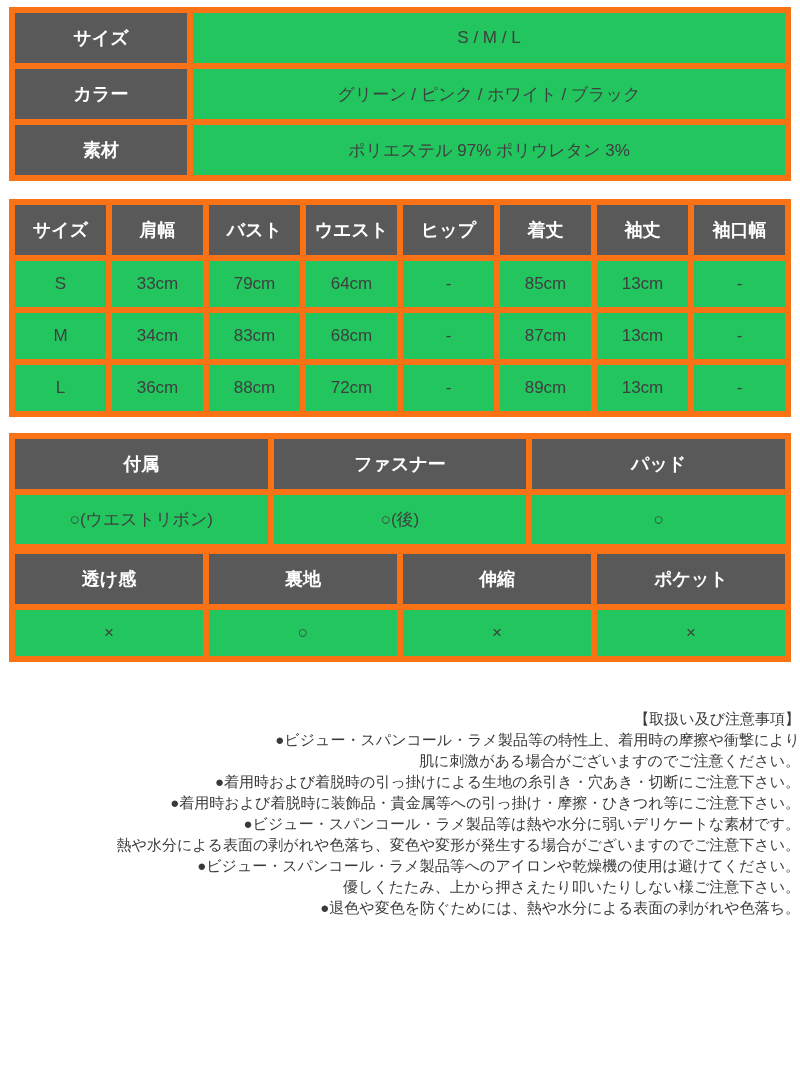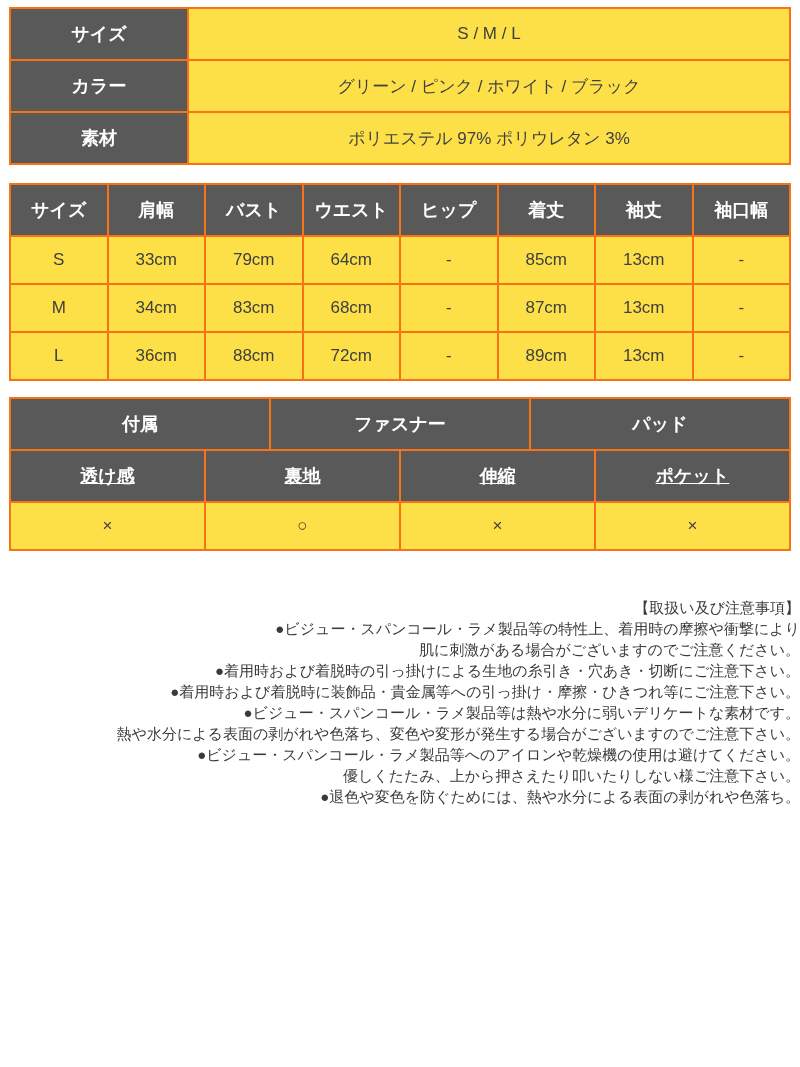--- a/index.html
+++ b/index.html
@@ -12,35 +12,35 @@
   }
   .page { width: 800px; height: 1067px; overflow: hidden; }
 
   table.tbl {
     border-collapse: collapse;
     table-layout: fixed;
     width: 782px;
     margin-left: 9px;
   }
   table.tbl th, table.tbl td {
-    border: 2px solid #f97316;
+    border: 6px solid #f97316;
     text-align: center;
     vertical-align: middle;
     padding: 13px 2px;
     overflow: hidden;
     white-space: nowrap;
   }
   table.tbl th {
     background: #595959;
     color: #ffffff;
     font-weight: bold;
     font-size: 18px;
   }
   table.tbl td {
-    background: #fde047;
+    background: #22c55e;
     color: #3f3f3f;
     font-size: 17px;
     font-weight: normal;
   }
 
   
   .spec { margin-top: 7px; }
   .spec th { width: 178px; height: 45px; }
   .spec td { height: 45px; }
 
@@ -49,21 +49,21 @@
   .meas th { height: 30px; font-size: 17px; }
   .meas td { height: 36px; }
 
   
   .feat { margin-top: 16px; }
   .feat th { height: 14px; font-size: 17px; }
   .feat td { height: 37px; }
 
   
   .detail { margin-top: -2px; }
-  .detail th { height: 42px; font-size: 17px; text-decoration: underline; }
+  .detail th { height: 42px; font-size: 17px; }
   .detail td { height: 40px; font-size: 19px; }
 
   
   .notes {
     margin: 46px 0 0 33px;
     font-size: 15px;
     line-height: 21px;
     color: #3a3a3a;
     white-space: nowrap;
   }
@@ -136,20 +136,25 @@
   </tbody>
     </table>
 
   <table class="tbl feat">
     <tbody>
         <tr>
       <th>付属</th>
       <th>ファスナー</th>
       <th>パッド</th>
     </tr>
+    <tr>
+      <td>○(ウエストリボン)</td>
+      <td>○(後)</td>
+      <td>○</td>
+    </tr>
   </tbody>
     </table>
 
   <table class="tbl detail">
     <tbody>
         <tr>
       <th>透け感</th>
       <th>裏地</th>
       <th>伸縮</th>
       <th>ポケット</th>

